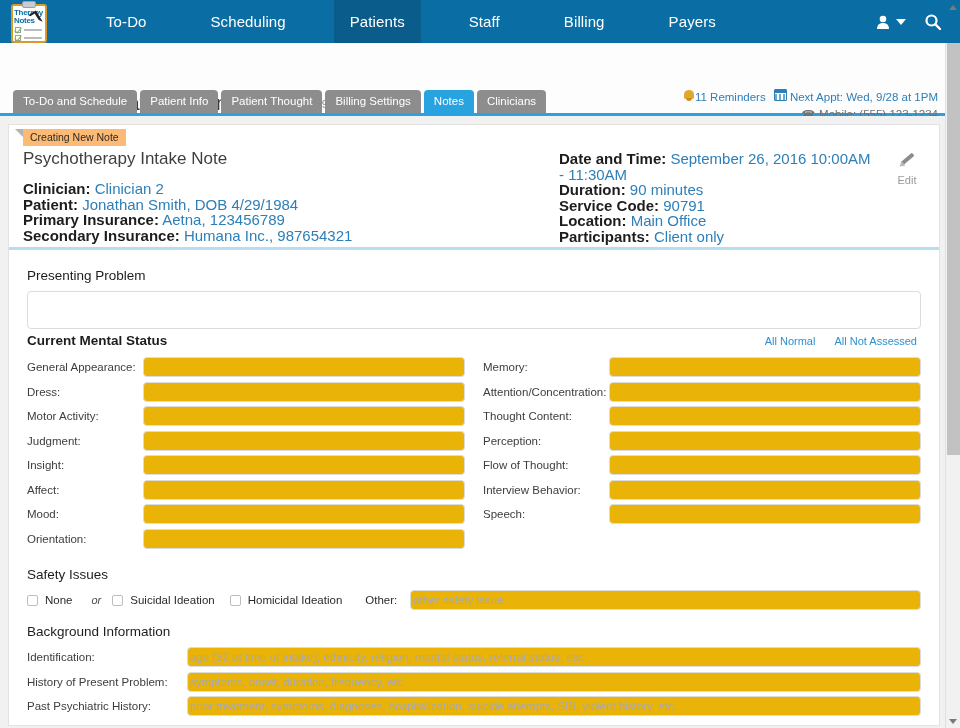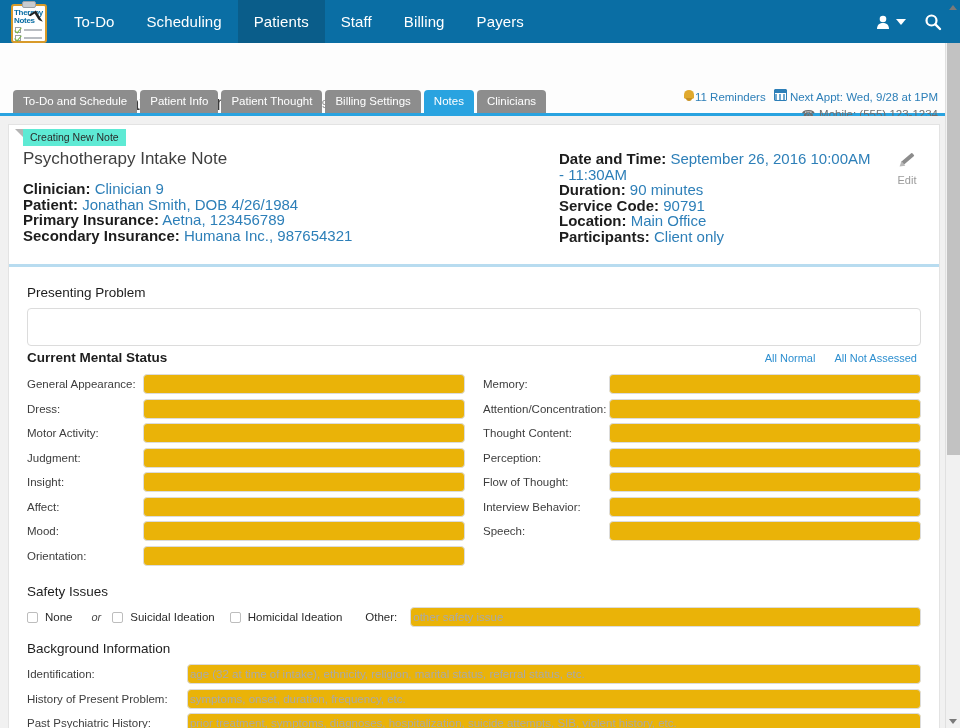--- a/index.html
+++ b/index.html
@@ -12,20 +12,21 @@
     -webkit-font-smoothing: antialiased;
   }
 
   
   #topnav {
     position: relative;
     height: 43px;
     background: #0a6ea4;
     display: flex;
     align-items: stretch;
+    gap: 32px;
   }
   #logo-wrap {
     width: 58px;
     display: flex; align-items: center; justify-content: center;
     flex: 0 0 58px;
   }
   .logo {
     position: relative;
     width: 36px; height: 42px;
     margin-top: 1px;
@@ -198,37 +199,37 @@
   }
   #card {
     position: relative;
     margin: 8px 20px 0 8px;
     background: #ffffff;
     border: 1px solid #e3e3e3;
     min-height: 600px;
   }
   #badge {
     position: absolute; left: 14px; top: 4px;
-    background: #5eead4;
+    background: #fdba74;
     color: #2a2a2a;
     font-size: 10.5px;
     padding: 2px 7px 3px 7px;
     line-height: 12px;
     white-space: nowrap;
   }
   #badge-fold {
     position: absolute; left: 6px; top: 4px;
     width: 0; height: 0;
     border-top: 8px solid #b4b4b4;
     border-left: 8px solid transparent;
   }
 
   #note-head {
     position: relative;
-    padding: 24px 18px 21px 14px;
+    padding: 24px 18px 4px 14px;
     border-bottom: 3px solid #b8dcf0;
   }
   #note-title {
     font-size: 17px; color: #3f3f3f; font-weight: normal;
     margin: 0 0 12px 0;
   }
   .meta-line { font-size: 15px; line-height: 15.5px; color: #2d7fb8; }
   .meta-line b { color: #1d1d1d; font-weight: bold; }
   #meta-left { width: 55%; }
   #meta-right {
@@ -461,25 +462,25 @@
   <div id="card">
     <div id="badge-fold"></div>
     <div id="badge">Creating New Note</div>
 
     <div id="note-head">
       <h1 id="note-title">Psychotherapy Intake Note</h1>
 
       <div id="meta-left">
         <div class="meta-line">
           <b>Clinician:</b>
-          <span>Clinician 9</span>
+          <span>Clinician 2</span>
         </div>
         <div class="meta-line">
           <b>Patient:</b>
-          <span>Jonathan Smith, DOB 4/26/1984</span>
+          <span>Jonathan Smith, DOB 4/29/1984</span>
         </div>
         <div class="meta-line">
           <b>Primary Insurance:</b>
           <span>Aetna, 123456789</span>
         </div>
         <div class="meta-line">
           <b>Secondary Insurance:</b>
           <span>Humana Inc., 987654321</span>
         </div>
       </div>

